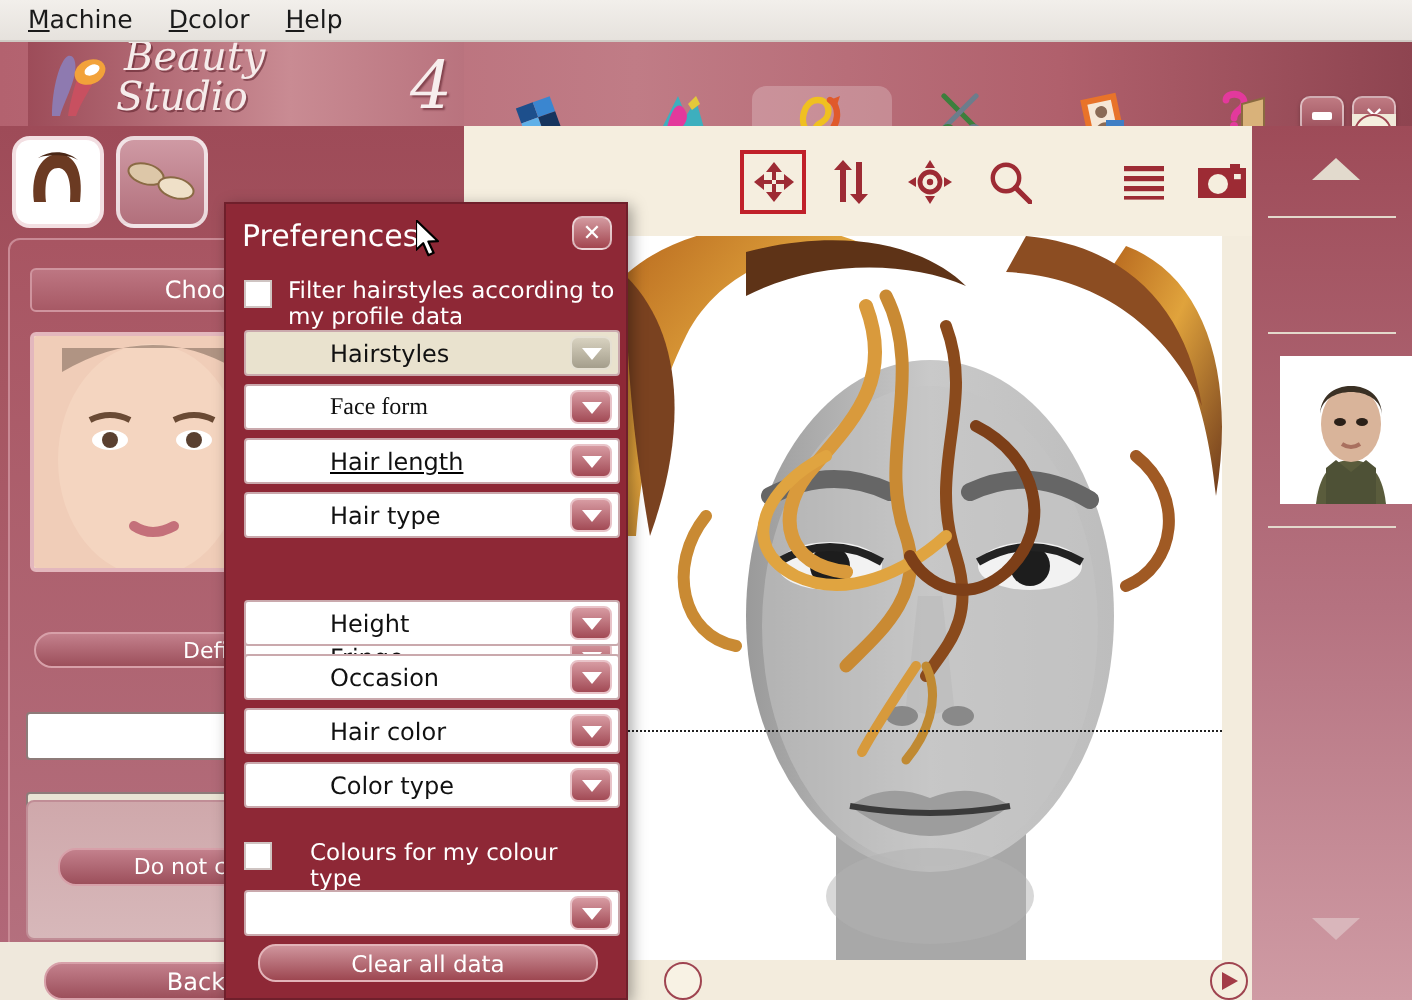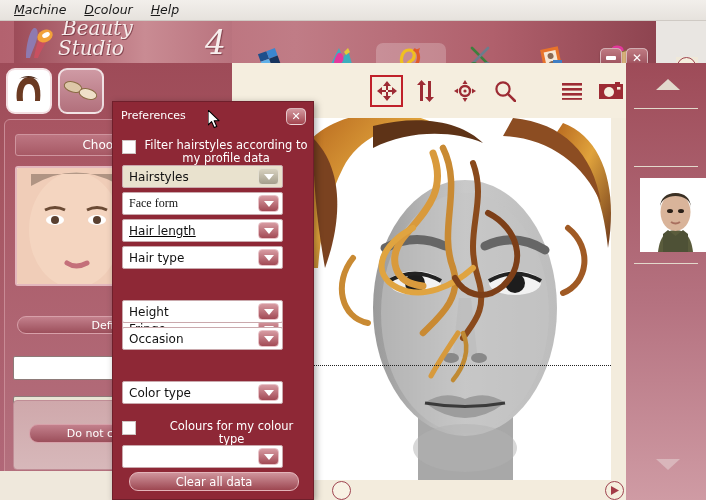--- a/index.html
+++ b/index.html
@@ -14,27 +14,27 @@
 
   
   #menubar {
     position: absolute; left: 0; top: 0; width: 706px; height: 21px;
     background: linear-gradient(#f2efeb, #e6e2dd);
     border-bottom: 1px solid #cfcac4;
     display: flex; align-items: center; padding-left: 6px; gap: 2px;
   }
   .menu-item {
     font-size: 12.5px; color: #1a1a1a; padding: 2px 8px 3px 8px;
-    cursor: default; white-space: nowrap; font-style: italic;
+    cursor: default; white-space: nowrap;
   }
   .menu-item .mn { text-decoration: underline; }
 
   
   #titleband {
-    position: absolute; left: 0; top: 21px; width: 656px; height: 42px;
+    position: absolute; left: 0; top: 21px; width: 706px; height: 42px;
     background: linear-gradient(90deg,#b3626f 0%, #c07c86 45%, #b0606c 75%, #8e4450 100%);
     overflow: hidden;
   }
   #brandstrip {
     position: absolute; left: 14px; top: 0px; width: 218px; height: 42px;
     background: linear-gradient(90deg,#9d4c59,#c98b93 60%, #b9737e);
     overflow: hidden;
   }
   #logo-mark {
     position: absolute; left: 6px; top: 3px; width: 38px; height: 38px;
@@ -212,40 +212,40 @@
 
   
   #prefs {
     position: absolute; left: 112px; top: 101px; width: 202px; height: 399px;
     background: #8e2836;
     border: 1px solid #6f1f2b;
     box-shadow: 2px 2px 7px rgba(0,0,0,.35);
     z-index: 40; overflow: hidden;
   }
   #prefs-title {
-    position: absolute; left: 8px; top: 7px; color: #fff; font-size: 11px;
+    position: absolute; left: 8px; top: 7px; color: #fff; font-size: 15px;
   }
   #prefs-close {
     position: absolute; right: 7px; top: 6px; width: 20px; height: 17px;
     border-radius: 5px; background: linear-gradient(#d39aa0,#a3454f);
     border: 1px solid #ffffff99; color: #fff; font-size: 11px; font-weight: bold;
     display:flex; align-items:center; justify-content:center; cursor: default;
   }
   .pf-check {
-    position: absolute; display: flex; align-items: flex-start; gap: 8px; text-align: center;
+    position: absolute; display: flex; align-items: flex-start; gap: 8px;
   }
   .cbox {
     width: 14px; height: 14px; background: #fff; border: 1px solid #cfc4c2;
     flex: 0 0 auto; margin-top: 1px; cursor: default;
   }
   .pf-check .ctext { color: #fff; font-size: 11.5px; line-height: 13px; }
   .pf-combo {
-    position: absolute; left: 9px; width: 161px; height: 23px;
+    position: absolute; left: 9px; width: 188px; height: 23px;
     background: #fff; border: 1px solid #caa9ad; border-radius: 2px;
-    display: flex; align-items: center; cursor: default;
+    display: flex; align-items: center; cursor: default; padding-left: 36px;
   }
   .pf-combo.sel { background: #e9e2ce; }
   .pf-combo .ctxt { flex: 1; padding-left: 6px; font-size: 12px; color: #111; }
   .pf-arrow {
     width: 21px; height: 17px; margin-right: 3px; border-radius: 4px;
     background: linear-gradient(#d79ba2,#a24a55);
     border: 1px solid #e8c3c8;
     display:flex; align-items:center; justify-content:center; cursor: default;
   }
   .pf-combo.sel .pf-arrow { background: linear-gradient(#d8d2c0,#a49e8c); border-color:#e5e0d2; }
@@ -265,21 +265,21 @@
     position: absolute; left: 208px; top: 110px; z-index: 60; pointer-events: none;
   }
 </style>
 </head>
 <body>
 
 <div id="app">
 
   <div id="menubar">
     <div class="menu-item"><span class="mn">M</span><span>achine</span></div>
-    <div class="menu-item"><span class="mn">D</span><span>colour</span></div>
+    <div class="menu-item"><span class="mn">D</span><span>color</span></div>
     <div class="menu-item"><span class="mn">H</span><span>elp</span></div>
   </div>
 
   <div id="titleband">
     <div id="brandstrip">
       <div id="logo-mark">
         <svg width="38" height="38" viewBox="0 0 38 38">
           <path d="M6 34 C6 20 10 6 14 4 C18 3 19 10 16 18 C14 24 11 30 10 34 Z" fill="#8e7ab0"></path>
           <path d="M14 34 C16 22 20 8 25 6 C30 6 29 14 24 22 C21 27 19 31 18 34 Z" fill="#c85060"></path>
           <ellipse cx="25" cy="12" rx="8" ry="6" transform="rotate(-25 25 12)" fill="#f2a23a"></ellipse>
@@ -421,20 +421,21 @@
       <div id="btn-define">Define nr</div>
       <div class="panel-lbl" style="left:120px; top:222px; width:92px;">Pa</div>
       <div class="panel-field" style="left:8px; top:236px; width:208px; height:24px; background:#ffffff;"></div>
       <div class="panel-lbl" style="left:120px; top:262px; width:92px;">C</div>
       <div class="panel-field" style="left:8px; top:276px; width:208px; height:24px; background:#e9e4d4;"></div>
       <div id="inner-box"></div>
       <div id="btn-donotcolour">Do not colour</div>
     </div>
 
     <div id="leftfooter"></div>
+    <div id="btn-back">Back</div>
   </div>
 
   <div id="centerarea">
     <div id="centertoolbar">
       <div class="ctool selected">
         <svg width="22" height="22" viewBox="0 0 22 22">
           <g fill="#9d2b34">
             <path d="M11 1 L15 6 L12 6 L12 10 L10 10 L10 6 L7 6 Z"></path>
             <path d="M11 21 L7 16 L10 16 L10 12 L12 12 L12 16 L15 16 Z"></path>
             <path d="M1 11 L6 7 L6 10 L10 10 L10 12 L6 12 L6 15 Z"></path>
@@ -639,20 +640,26 @@
       <div class="pf-arrow">
           <i></i>
         </div>
     </div>
     <div class="pf-combo" style="top: 198px;">
       <div class="ctxt">Height</div>
       <div class="pf-arrow">
           <i></i>
         </div>
     </div>
+    <div class="pf-combo" style="top: 252px;">
+      <div class="ctxt">Hair color</div>
+      <div class="pf-arrow">
+          <i></i>
+        </div>
+    </div>
     <div class="pf-combo" style="top: 279px;">
       <div class="ctxt">Color type</div>
       <div class="pf-arrow">
           <i></i>
         </div>
     </div>
 
     <div class="pf-check" style="left: 9px; top: 318px; width: 186px; gap: 19px;">
       <div class="cbox"></div>
       <div class="ctext">Colours for my colour type</div>

